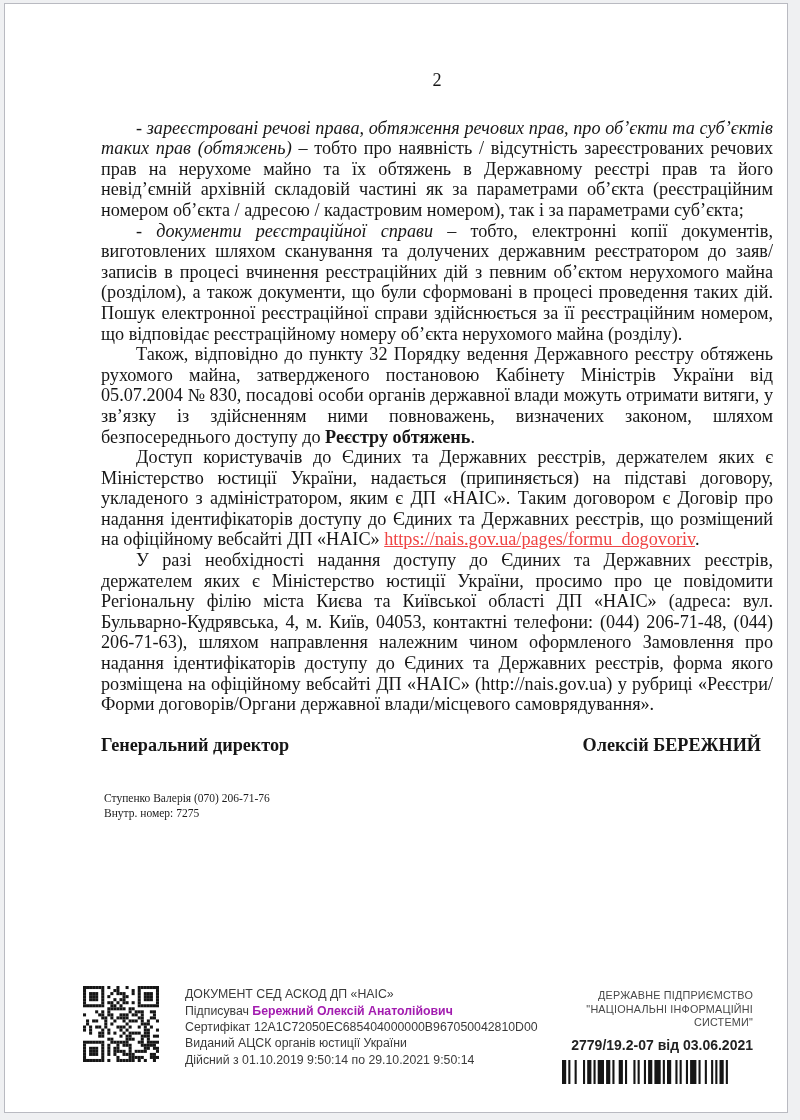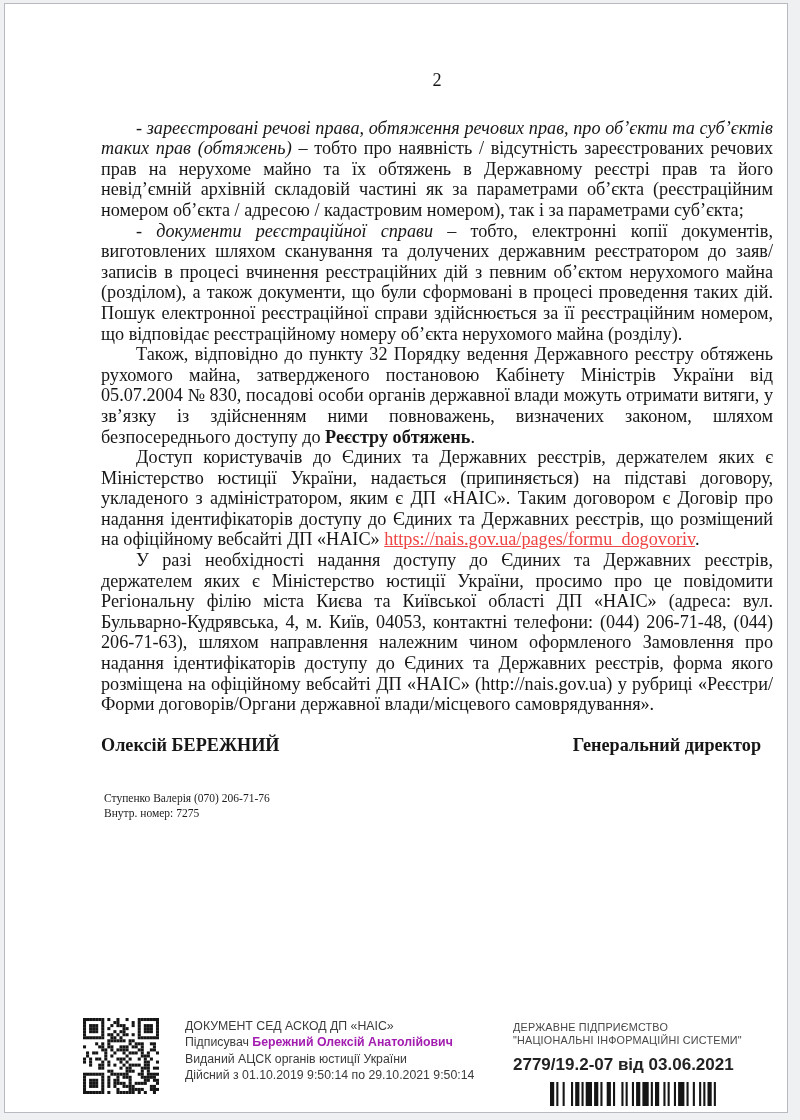--- a/index.html
+++ b/index.html
@@ -53,50 +53,50 @@
   }
   .contact{
     margin-top:36px;
     margin-left:3px;
     font-size:11.5px;
     line-height:14.6px;
     color:#1c1c1c;
   }
   .footer{
     position:absolute;
-    left:78px;right:16px;bottom:6px;
+    left:78px;right:16px;bottom:28px;
     display:flex;
     align-items:flex-start;
     font-family:"Liberation Sans", sans-serif;
   }
   .qr{width:76px;height:76px;flex:0 0 auto;}
   .stamp-text{
     margin-left:26px;
     font-size:12.3px;
     line-height:16.4px;
     color:#3a3a3a;
     white-space:nowrap;
   }
   .stamp-text .bold{color:#a21caf;}
   .reg-block{
     margin-left:auto;
     margin-right:18px;
     width:240px;
-    text-align:left;
+    text-align:right;
     padding-top:3px;
   }
   .reg-org{
     font-size:10.8px;
     line-height:13.6px;
     color:#474747;
     letter-spacing:.2px;
   }
   .reg-num{
     margin-top:7px;
-    font-size:17px;
+    font-size:14px;
     font-weight:bold;
     color:#222222;
   }
   .barcode{
     margin-top:7px;
     height:24px;
     display:flex;
     justify-content:center;
   }
 </style>
@@ -113,22 +113,22 @@
     <p class="body-par"><span class="lead-italic">- документи реєстраційної справи</span><span> – тобто, електронні копії документів, виготовлених шляхом сканування та долучених державним реєстратором до заяв/записів в процесі вчинення реєстраційних дій з певним об’єктом нерухомого майна (розділом), а також документи, що були сформовані в процесі проведення таких дій. Пошук електронної реєстраційної справи здійснюється за її реєстраційним номером, що відповідає реєстраційному номеру об’єкта нерухомого майна (розділу).</span></p>
 
     <p class="body-par"><span>Також, відповідно до пункту 32 Порядку ведення Державного реєстру обтяжень рухомого майна, затвердженого постановою Кабінету Міністрів України від 05.07.2004 № 830, посадові особи органів державної влади можуть отримати витяги, у зв’язку із здійсненням ними повноважень, визначених законом, шляхом безпосереднього доступу до </span><span class="bold">Реєстру обтяжень</span><span>.</span></p>
 
     <p class="body-par"><span>Доступ користувачів до Єдиних та Державних реєстрів, держателем яких є Міністерство юстиції України, надається (припиняється) на підставі договору, укладеного з адміністратором, яким є ДП «НАІС». Таким договором є Договір про надання ідентифікаторів доступу до Єдиних та Державних реєстрів, що розміщений на офіційному вебсайті ДП «НАІС» </span><span class="doc-link">https://nais.gov.ua/pages/formu_dogovoriv</span><span>.</span></p>
 
     <p class="body-par"><span>У разі необхідності надання доступу до Єдиних та Державних реєстрів, держателем яких є Міністерство юстиції України, просимо про це повідомити Регіональну філію міста Києва та Київської області ДП «НАІС» (адреса: вул. Бульварно-Кудрявська, 4, м. Київ, 04053, контактні телефони: (044) 206-71-48, (044) 206-71-63), шляхом направлення належним чином оформленого Замовлення про надання ідентифікаторів доступу до Єдиних та Державних реєстрів, форма якого розміщена на офіційному вебсайті ДП «НАІС» (http://nais.gov.ua) у рубриці «Реєстри/Форми договорів/Органи державної влади/місцевого самоврядування».</span></p>
 
 
     <div class="sign-row">
+      <span>Генеральний директор</span>
       <span>Олексій БЕРЕЖНИЙ</span>
-      <span>Генеральний директор</span>
     </div>
 
     <div class="contact">
       <div>Ступенко Валерія (070) 206-71-76</div>
       <div>Внутр. номер: 7275</div>
     </div>
   </div>
 
   <div class="footer">
     <div class="qr" id="qr"><svg width="76" height="76" viewBox="0 0 75 75" fill="#151515">
@@ -431,20 +431,21 @@
           <rect x="3" y="72" width="3" height="3"></rect>
           <rect x="6" y="72" width="3" height="3"></rect>
           <rect x="9" y="72" width="3" height="3"></rect>
           <rect x="12" y="72" width="3" height="3"></rect>
           <rect x="15" y="72" width="3" height="3"></rect>
           <rect x="18" y="72" width="3" height="3"></rect>
         </svg></div>
     <div class="stamp-text">
       <div>ДОКУМЕНТ СЕД  АСКОД  ДП «НАІС»</div>
       <div><span>Підписувач </span><span class="bold">Бережний Олексій Анатолійович</span></div>
+      <div>Сертифікат 12A1C72050EC685404000000B967050042810D00</div>
       <div>Виданий АЦСК органів юстиції України</div>
       <div>Дійсний з 01.10.2019 9:50:14 по 29.10.2021 9:50:14</div>
     </div>
     <div class="reg-block">
       <div class="reg-org">
         <div>ДЕРЖАВНЕ ПІДПРИЄМСТВО</div>
         <div>"НАЦІОНАЛЬНІ ІНФОРМАЦІЙНІ СИСТЕМИ"</div>
       </div>
       <div class="reg-num">2779/19.2-07 від 03.06.2021</div>
       <div class="barcode" id="barcode">

